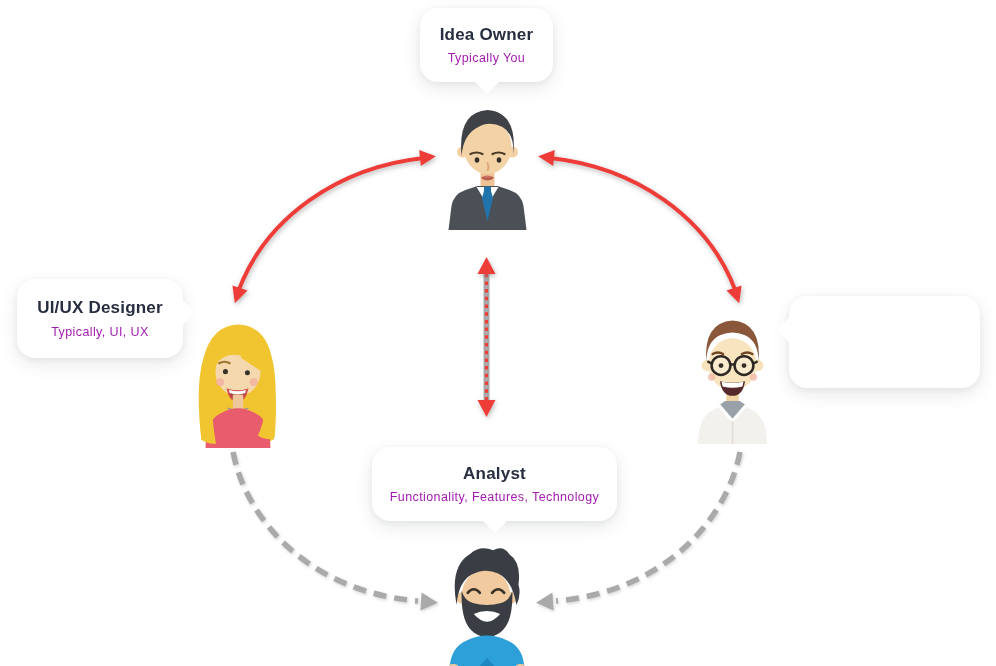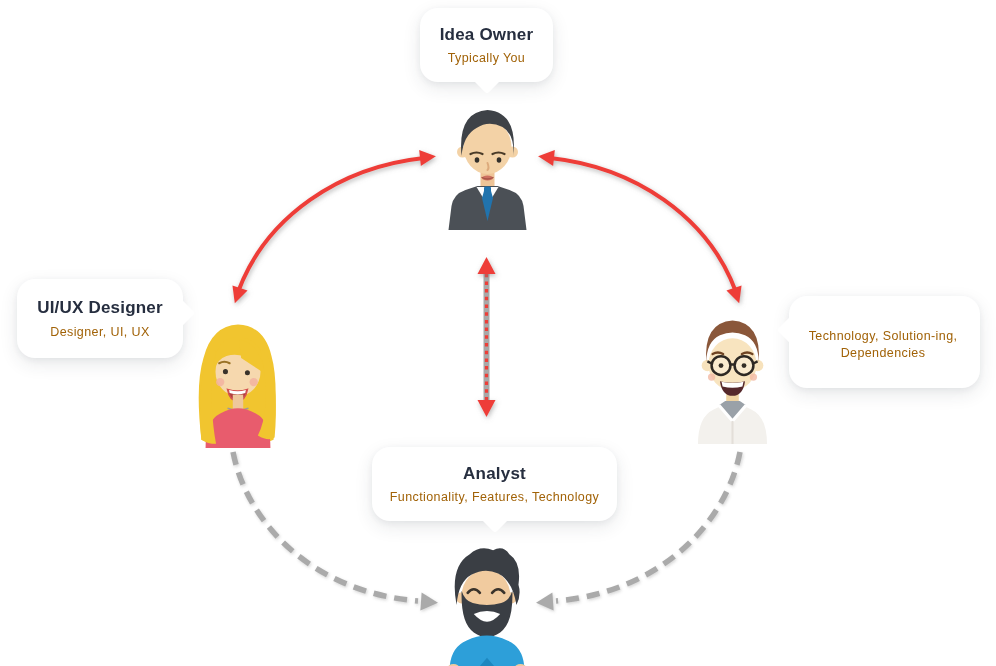--- a/index.html
+++ b/index.html
@@ -31,21 +31,21 @@
     font-weight: 700;
     font-size: 17px;
     letter-spacing: 0.2px;
     color: #262e3f;
     line-height: 1.25;
   }
   .bubble .subtitle {
     margin-top: 5px;
     font-size: 12.5px;
     letter-spacing: 0.4px;
-    color: #a16207;
+    color: #a21caf;
     line-height: 1.3;
   }
   .tail {
     position: absolute;
     width: 20px; height: 20px;
     background: #ffffff;
     transform: rotate(45deg);
     border-radius: 3px;
   }
   .tail.down  { bottom: -8px; left: calc(50% - 10px); }
@@ -190,26 +190,25 @@
 
   <div class="bubble" id="bubble-idea-owner">
     <div class="tail down"></div>
     <div class="title">Idea Owner</div>
     <div class="subtitle">Typically You</div>
   </div>
 
   <div class="bubble" id="bubble-designer">
     <div class="tail right"></div>
     <div class="title">UI/UX Designer</div>
-    <div class="subtitle">Designer, UI, UX</div>
+    <div class="subtitle">Typically, UI, UX</div>
   </div>
 
   <div class="bubble" id="bubble-technical">
     <div class="tail left"></div>
-    <div class="subtitle">Technology, Solution-ing, Dependencies</div>
   </div>
 
   <div class="bubble" id="bubble-analyst">
     <div class="tail down"></div>
     <div class="title">Analyst</div>
     <div class="subtitle">Functionality, Features, Technology</div>
   </div>
 
 </div>
 

